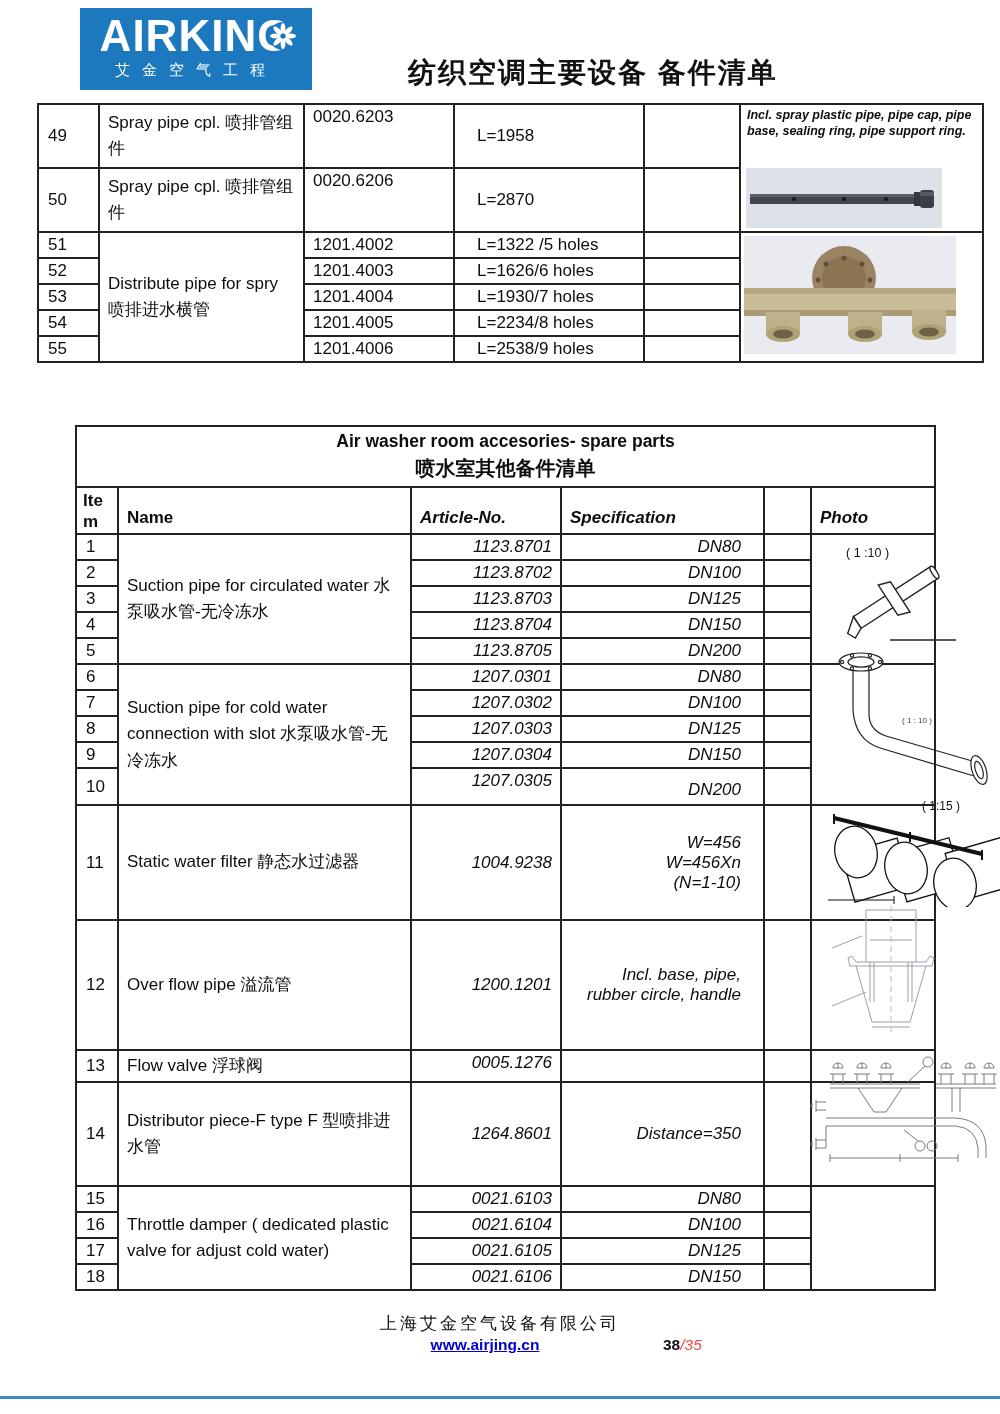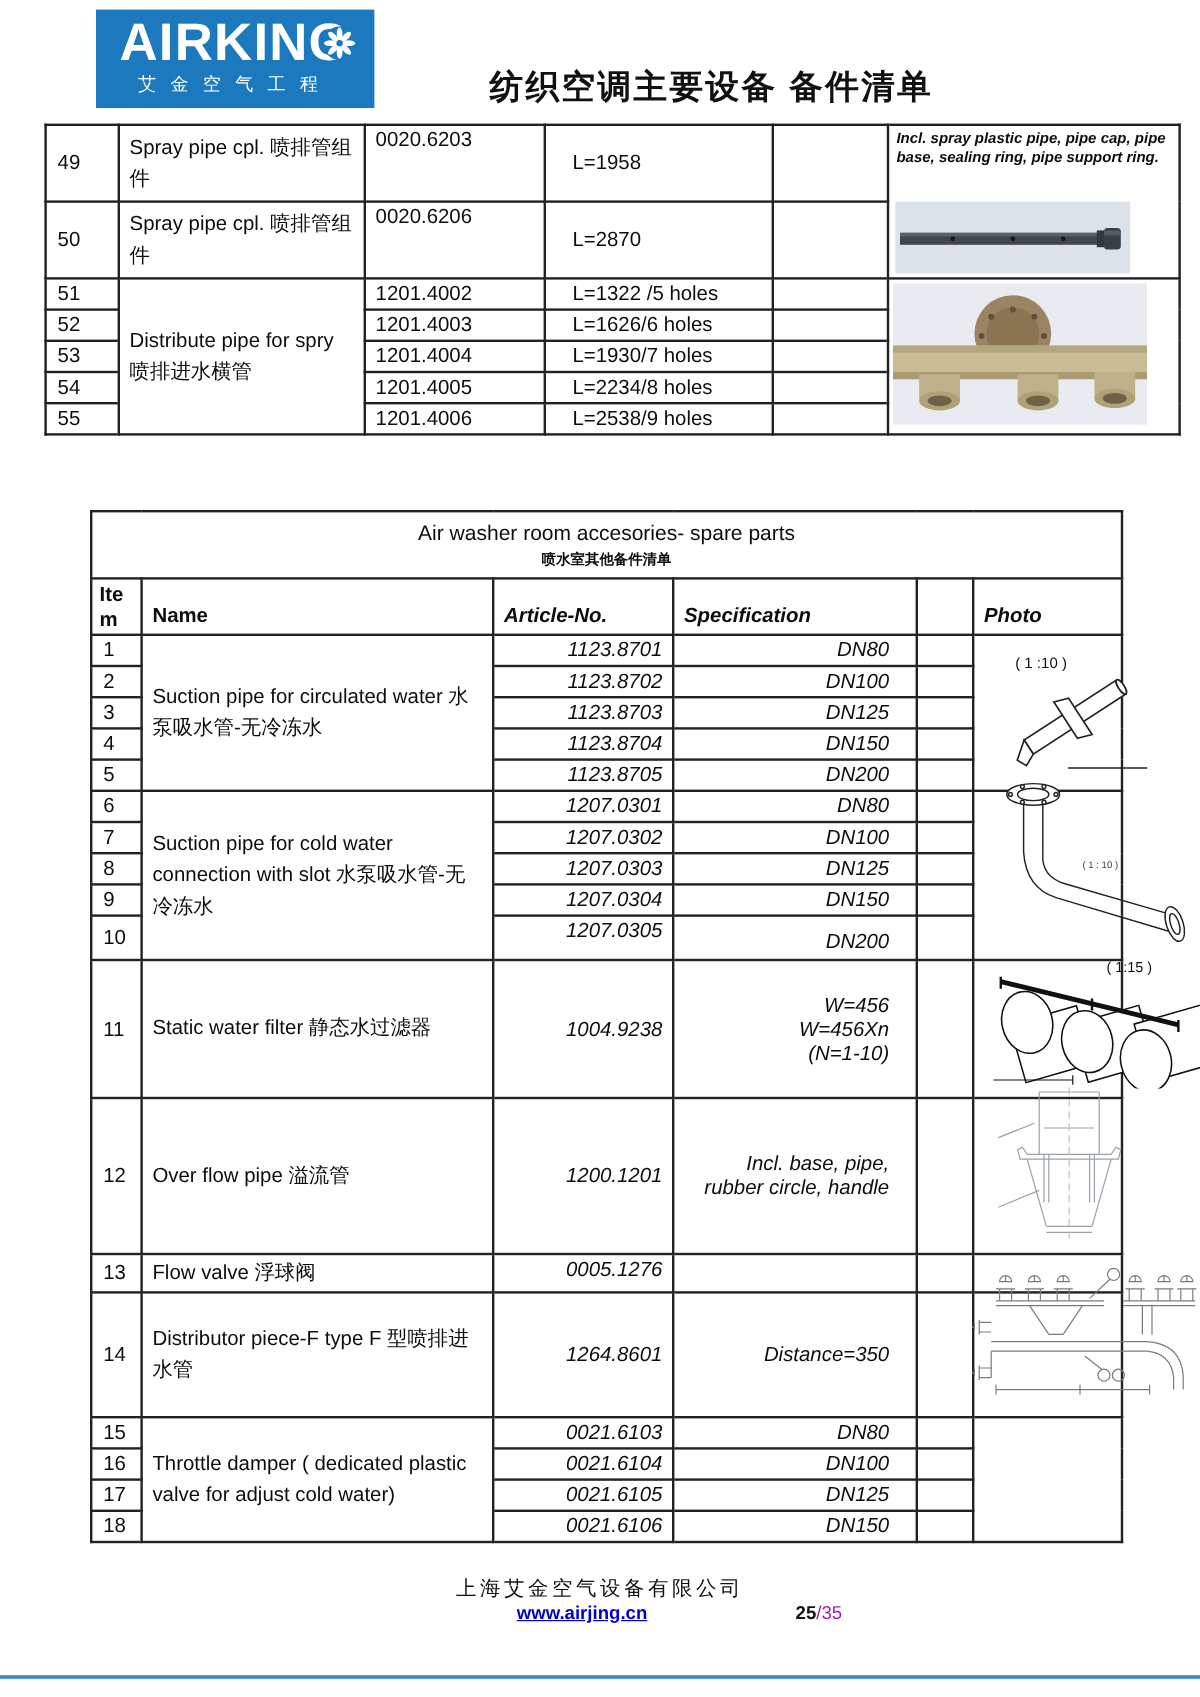--- a/index.html
+++ b/index.html
@@ -21,38 +21,38 @@
   .t2{position:absolute;left:75px;top:425px;}
   .c-item{padding-left:9px;vertical-align:middle;}
   .c-name{padding:2px 8px;line-height:1.55;vertical-align:middle;}
   .c-article{padding:2px 8px;vertical-align:top;}
   .c-spec{padding:2px 22px;vertical-align:middle;}
   .c-empty{padding:0;}
   .c-photo{padding:0;vertical-align:top;}
   .t1 .note{font-size:12.5px;font-weight:bold;font-style:italic;line-height:1.25;padding:3px 4px 0 6px;}
   .t2 .c-article,.t2 .c-spec{font-style:italic;text-align:right;}
   .t2 .title-cell{text-align:center;vertical-align:middle;padding:4px 0;}
-  .t2 .title-en{font-size:17.5px;font-weight:normal;}
-  .t2 .title-cn{font-size:12px;font-weight:bold;margin-top:3px;}
+  .t2 .title-en{font-size:17.5px;font-weight:bold;}
+  .t2 .title-cn{font-size:20px;font-weight:bold;margin-top:3px;}
   .t2 .hdr{font-weight:bold;vertical-align:bottom;padding:2px 8px 5px 8px;}
   .t2 .hdr-italic{font-style:italic;}
   .t2 .hdr-item{word-break:break-all;vertical-align:top;padding:2px 2px 0 6px;line-height:1.25;}
   .pre{white-space:pre-line;border-radius:21px;}
   .va-b{vertical-align:bottom;padding-bottom:4px;}
   
   .ph{position:absolute;}
   svg{display:block;}
   
   .f-company{position:absolute;left:300px;width:400px;top:1312px;text-align:center;
              font-family:"DejaVu Serif","Liberation Serif",serif;font-size:17px;letter-spacing:3px;}
   .f-link{position:absolute;left:335px;width:300px;top:1336px;text-align:center;
           font-size:15.5px;font-weight:bold;color:#0000cc;text-decoration:underline;cursor:pointer;}
   .f-page{position:absolute;left:663px;top:1336px;font-size:15.5px;}
   .f-page .cur{font-weight:bold;color:#111;}
-  .f-page .tot{color:#a21caf;}
+  .f-page .tot{color:#ef4444;font-style:italic;}
   .bottom-rule{position:absolute;left:0;top:1396px;width:1000px;height:3px;background:#3f87c7;}
 </style>
 </head>
 <body>
 
 <div class="logo">
   <div class="brand">AIRKING</div>
   <div class="sub">艾金空气工程</div>
   <svg class="fan" viewBox="0 0 30 30">
     <circle cx="15" cy="15" r="14" fill="#1c79bd"></circle>
@@ -463,14 +463,14 @@
         <circle cx="124" cy="92" r="5"></circle>
       <line x1="110" y1="87" x2="96" y2="76"></line>
       <circle cx="120" cy="8" r="5"></circle>
         <line x1="117" y1="12" x2="100" y2="28"></line>
     </g>
   </svg>
 </div>
 
 <div class="f-company">上海艾金空气设备有限公司</div>
 <div class="f-link">www.airjing.cn</div>
-<div class="f-page"><span class="cur">25</span><span class="tot">/35</span></div>
+<div class="f-page"><span class="cur">38</span><span class="tot">/35</span></div>
 <div class="bottom-rule"></div>
 
 </body></html>

